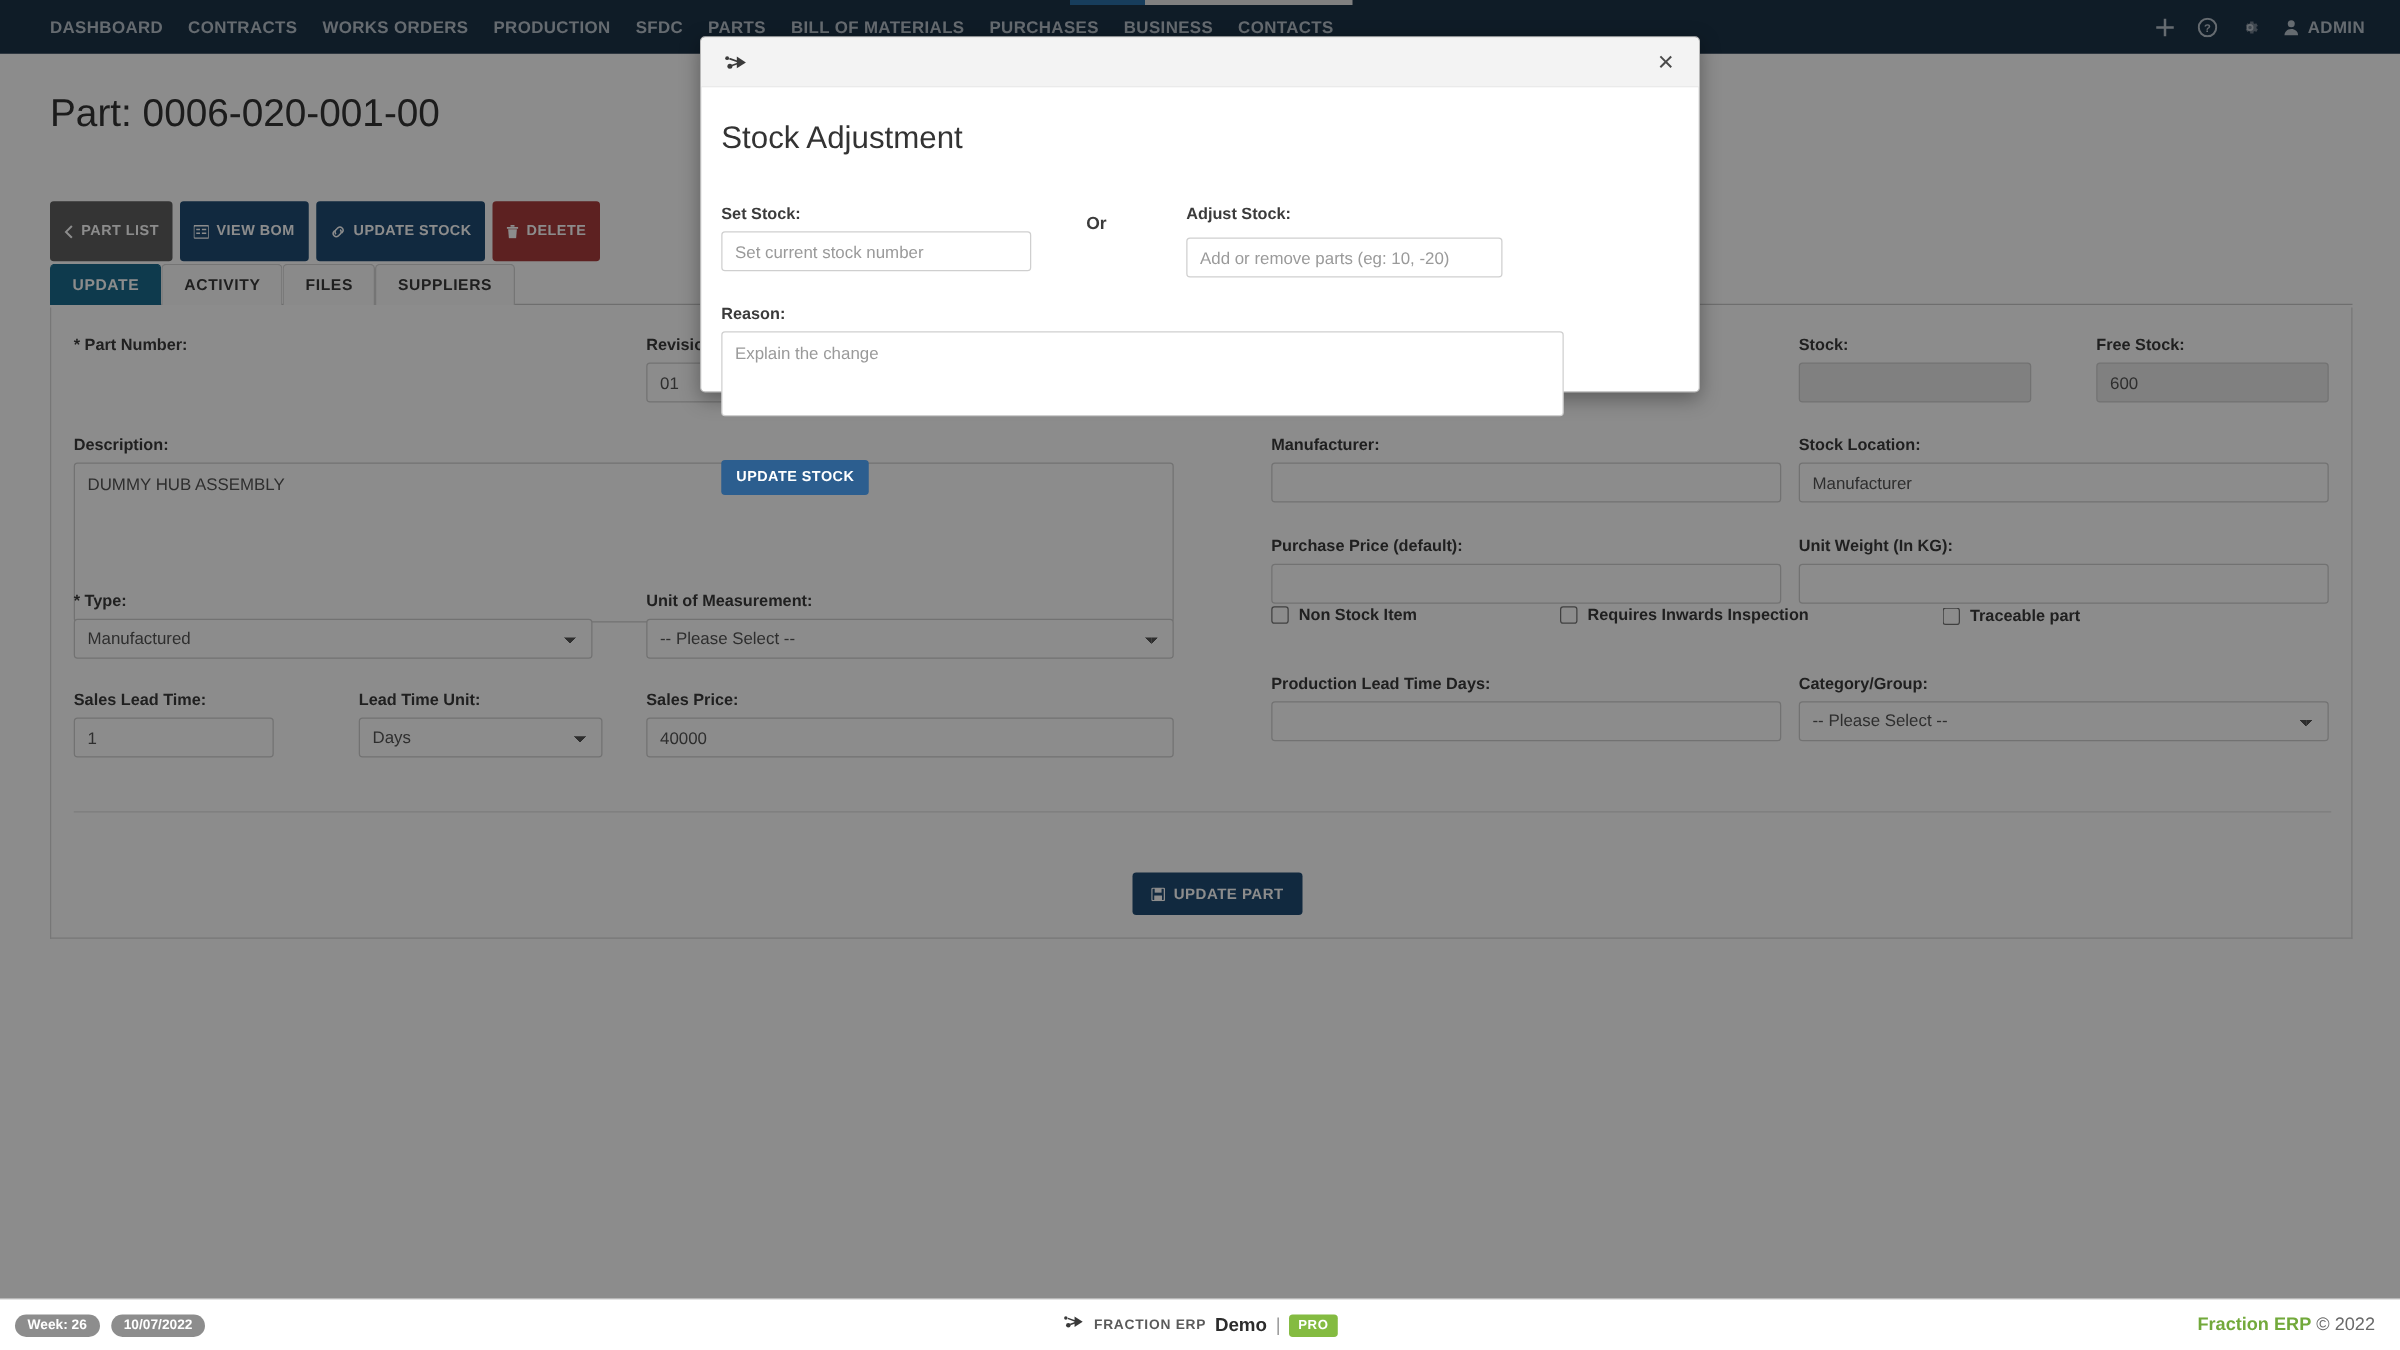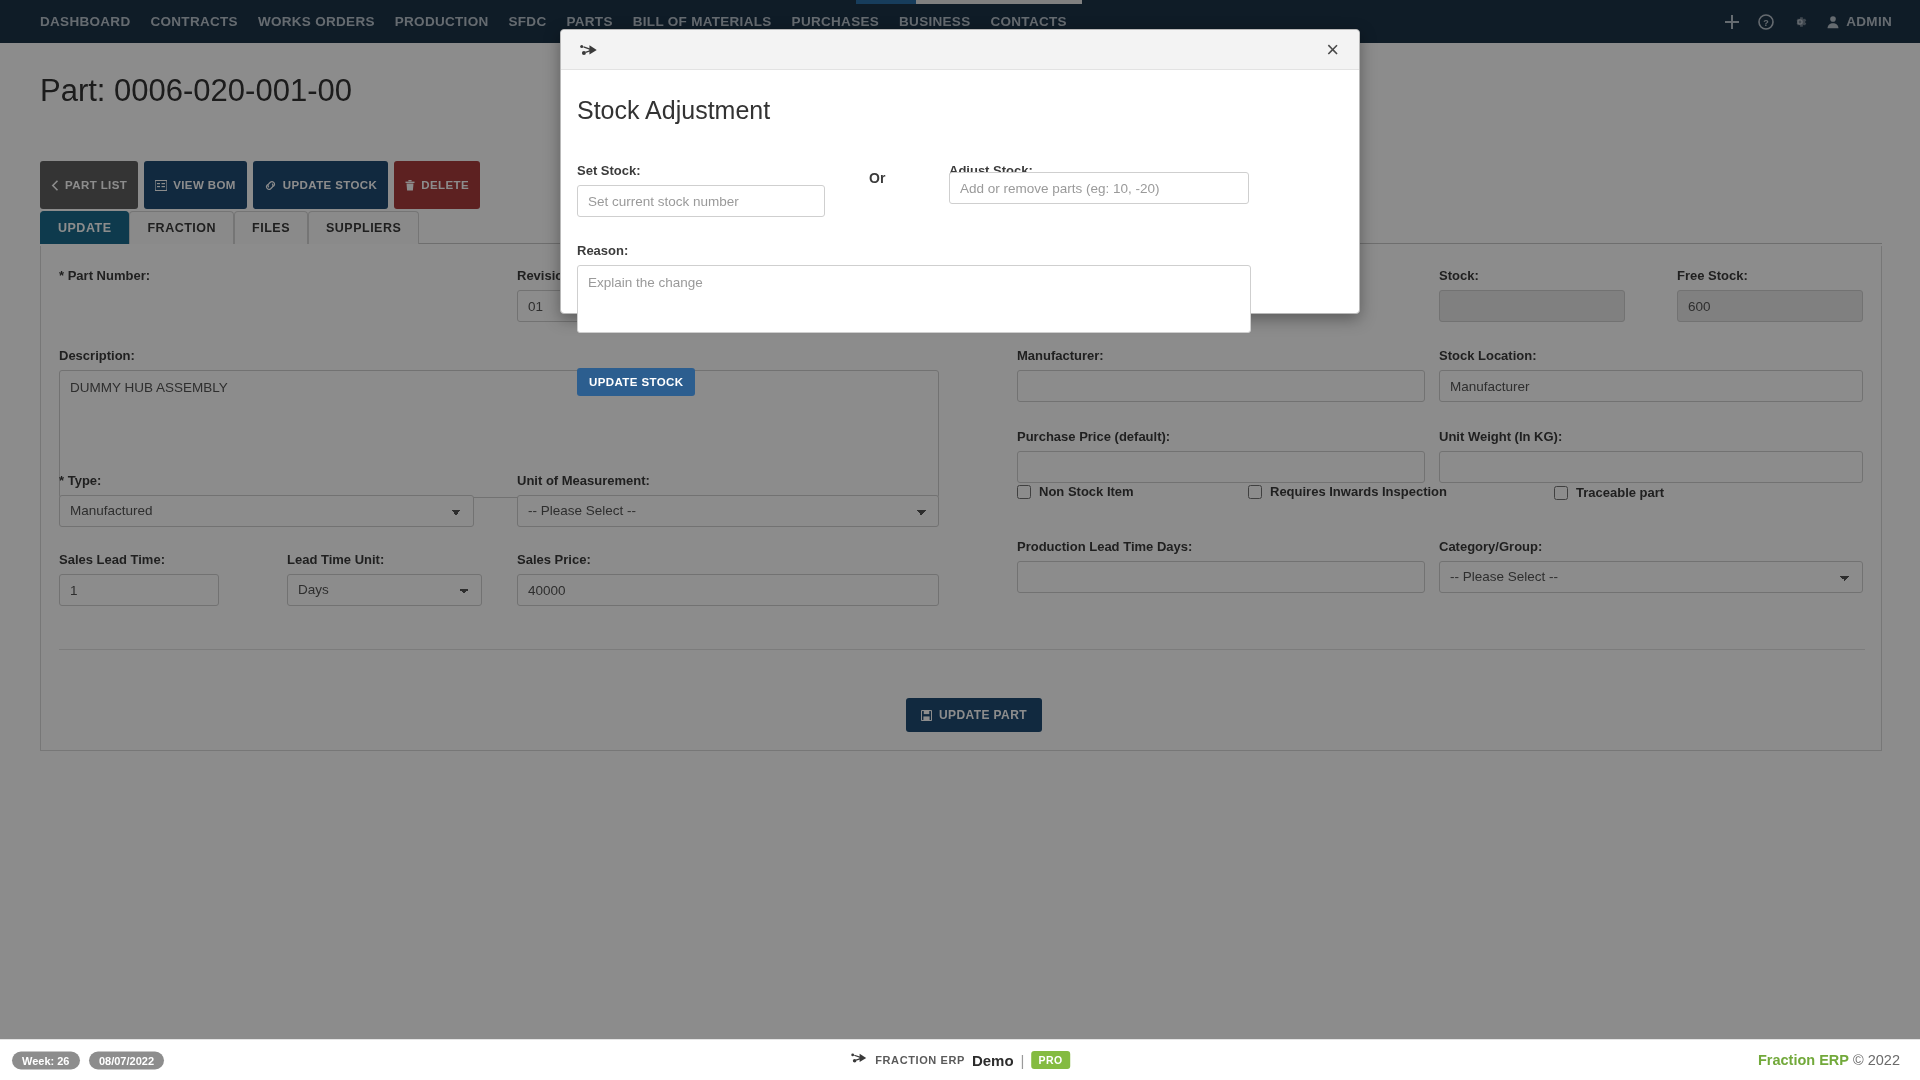--- a/index.html
+++ b/index.html
@@ -335,21 +335,21 @@
         <rect x="0.5" y="1.6" width="9" height="1.4" fill="#fff"></rect>
         <rect x="3.4" y="0" width="3.2" height="1.4" fill="#fff"></rect>
         <path d="M1.5 3.4h7l-.6 7.2H2.1z" fill="#fff"></path>
       </svg>
       <span>DELETE</span>
     </button>
   </div>
 
   <div class="tabs">
     <div class="tab active">UPDATE</div>
-    <div class="tab inactive">FRACTION</div>
+    <div class="tab inactive">ACTIVITY</div>
     <div class="tab inactive">FILES</div>
     <div class="tab inactive">SUPPLIERS</div>
   </div>
 
   <div class="card">
 
     <span class="lbl" style="left:18px; top:22px;">* Part Number:</span>
 
     <span class="lbl" style="left:476px; top:22px;">Revision:</span>
     <input class="fld" style="left: 476px; top: 44px; width: 200px;" value="01">
@@ -447,33 +447,33 @@
   </div>
   <div class="modal-body">
     <div class="modal-title">Stock Adjustment</div>
 
     <span class="lbl" style="left:16px; top:93px;">Set Stock:</span>
     <input class="fld" style="left: 16px; top: 115px; width: 248px;" placeholder="Set current stock number">
 
     <span class="modal-or">Or</span>
 
     <span class="lbl" style="left:388px; top:93px;">Adjust Stock:</span>
-    <input class="fld" style="left: 388px; top: 102px; width: 300px;" placeholder="Add or remove parts (eg: 10, -20)">
+    <input class="fld" style="left: 388px; top: 120px; width: 253px;" placeholder="Add or remove parts (eg: 10, -20)">
 
     <span class="lbl" style="left:16px; top:173px;">Reason:</span>
     <textarea class="fld" style="left: 16px; top: 195px; width: 674px; height: 68px;" placeholder="Explain the change"></textarea>
 
     <button class="modal-btn">UPDATE STOCK</button>
   </div>
 </div>
 
 <div class="footer">
   <div class="footer-left">
     <span class="pill">Week: 26</span>
-    <span class="pill">08/07/2022</span>
+    <span class="pill">10/07/2022</span>
   </div>
   <div class="footer-center">
     <span>
       <svg width="18" height="14" viewBox="0 0 22 16">
         <circle cx="3" cy="4.2" r="1.7" fill="#3a3a3a"></circle>
         <circle cx="5.4" cy="11.4" r="2.2" fill="#3a3a3a"></circle>
         <path d="M5 4.6 L13.4 7.6" stroke="#3a3a3a" stroke-width="1.5" fill="none"></path>
         <path d="M7.2 10.6 L13.4 8.4" stroke="#3a3a3a" stroke-width="1.5" fill="none"></path>
         <path d="M11.5 2.8 L19.5 7.9 L11.5 13" fill="#3a3a3a"></path>
       </svg>

